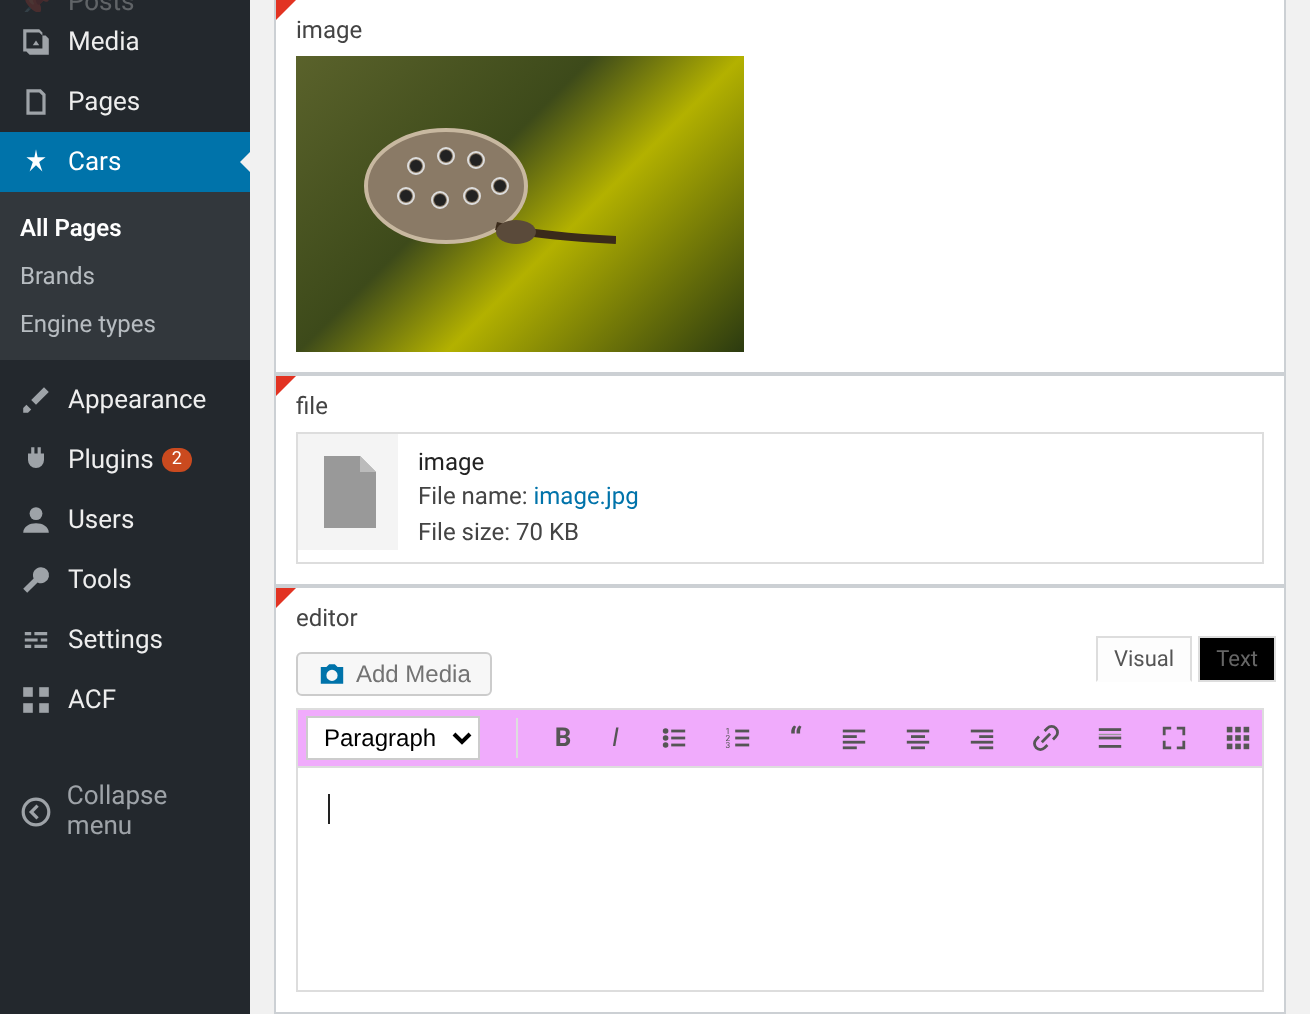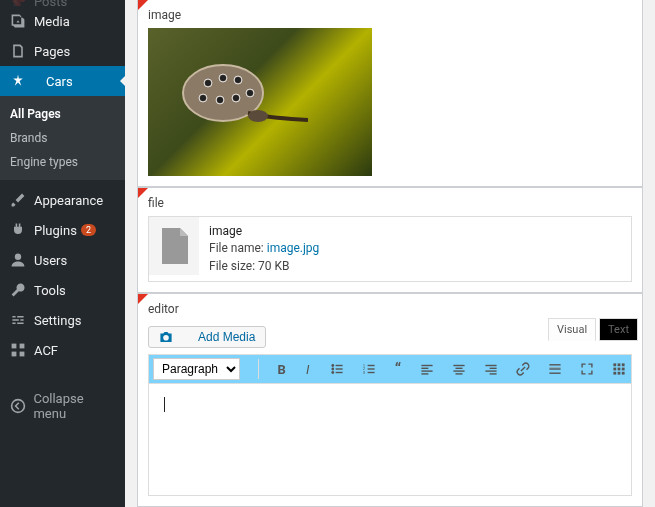--- a/index.html
+++ b/index.html
@@ -1,46 +1,46 @@
 <!DOCTYPE html>
 <html><head>
 <meta charset="utf-8">
 <style>
 * { box-sizing: border-box; margin: 0; padding: 0; }
 body { font-family: -apple-system, BlinkMacSystemFont, "Segoe UI", Roboto, sans-serif; font-size: 13px; color: #444; background: #f1f1f1; width: 655px; height: 507px; overflow: hidden; }
 .layout { display: flex; height: 507px; }
 .sidebar { width: 125px; background: #23282d; color: #eee; display: flex; flex-direction: column; }
 .menu-item { display: flex; align-items: center; padding: 7px 8px; color: #eee; cursor: pointer; font-size: 13px; }
-.menu-item.active { background: #0073aa; color: #fff; position: relative; gap: 12px; }
+.menu-item.active { background: #0073aa; color: #fff; position: relative; }
 .menu-item.active::after { content: ""; position: absolute; right: 0; top: 50%; margin-top: -5px; border: 5px solid transparent; border-right-color: #f1f1f1; }
 .menu-item .icon { width: 20px; display: inline-flex; justify-content: center; color: rgba(240,245,250,.6); font-size: 14px; }
 .menu-item.active .icon { color: #fff; }
 .menu-label { margin-left: 6px; }
 .submenu { background: #32373c; padding: 6px 0; }
 .submenu-item { padding: 5px 10px; color: rgba(240,245,250,.7); font-size: 12px; cursor: pointer; }
 .submenu-item.current { color: #fff; font-weight: 600; }
 .separator { height: 5px; background: transparent; }
 .badge { background: #ca4a1f; color: #fff; border-radius: 9px; font-size: 9px; padding: 1px 5px; margin-left: 4px; }
 .content { flex: 1; padding: 0 12px 12px 12px; overflow: hidden; }
 .postbox { background: #fff; border: 1px solid #ccd0d4; margin-top: 0; position: relative; }
 .field-label { padding: 8px 10px 6px 10px; font-size: 12px; color: #444; position: relative; }
 .corner-flag { position: absolute; top: 0; left: 0; width: 0; height: 0; border-top: 10px solid #e23322; border-right: 10px solid transparent; }
 .field-body { padding: 0 10px 10px 10px; }
 .img-thumb { width: 224px; height: 148px; background: linear-gradient(135deg,#5a622b 0%,#3d4a1a 40%,#b3b100 60%,#2b3a10 100%); position: relative; border: 0; overflow: hidden; }
 .butterfly { position: absolute; top: 30px; left: 30px; width: 130px; height: 85px; }
 .file-block { border: 1px solid #ddd; display: flex; background: #fff; }
 .file-icon-box { width: 50px; height: 58px; background: #f4f4f4; display: flex; align-items: center; justify-content: center; }
 .file-info { padding: 6px 10px; font-size: 12px; line-height: 1.45; }
 .file-info a { color: #0073aa; text-decoration: none; }
-.add-media-btn { display: inline-flex; align-items: center; background: #f7f7f7; border: 1px solid #ccc; border-radius: 3px; padding: 3px 10px; color: #0369a1; font-size: 12px; cursor: pointer; margin: 4px 0 6px 0; gap: 20px; }
+.add-media-btn { display: inline-flex; align-items: center; background: #f7f7f7; border: 1px solid #ccc; border-radius: 3px; padding: 3px 10px; color: #737373; font-size: 12px; cursor: pointer; margin: 4px 0 6px 0; }
 .add-media-btn .icon { margin-right: 5px; }
 .tabs { position: absolute; right: 4px; top: 24px; display: flex; font-size: 11px; }
 .tab { border: 1px solid #ddd; background: #000000; color: #666; padding: 4px 8px; margin-left: 3px; cursor: pointer; }
 .tab.active { background: #fdfdfd; border-bottom-color: #fdfdfd; color: #555; }
-.toolbar { border: 1px solid #ddd; background: #7dd3fc; padding: 2px 4px; display: flex; align-items: center; gap: 16px; }
+.toolbar { border: 1px solid #ddd; background: #f0abfc; padding: 2px 4px; display: flex; align-items: center; gap: 16px; }
 .format-select { font-size: 12px; height: 22px; border: 1px solid #ccc; background: #fff; padding: 0 4px; }
 .tb-btn { width: 24px; height: 24px; display: inline-flex; align-items: center; justify-content: center; cursor: pointer; border: 1px solid transparent; color: #555; }
 .tb-sep { width: 1px; height: 20px; background: #ddd; margin: 0 2px; }
 .editor-area { border: 1px solid #ddd; border-top: none; min-height: 112px; padding: 12px 14px; font-family: Georgia, serif; font-size: 15px; color: #222; }
 .spell-error { border-bottom: 2px dotted #d22; }
 .cursor { display:inline-block; width:1px; height:15px; background:#222; vertical-align:text-bottom; margin-left:1px; }
 svg { display: block; }
 .editor-rel { position: relative; }
 </style>
 </head>

